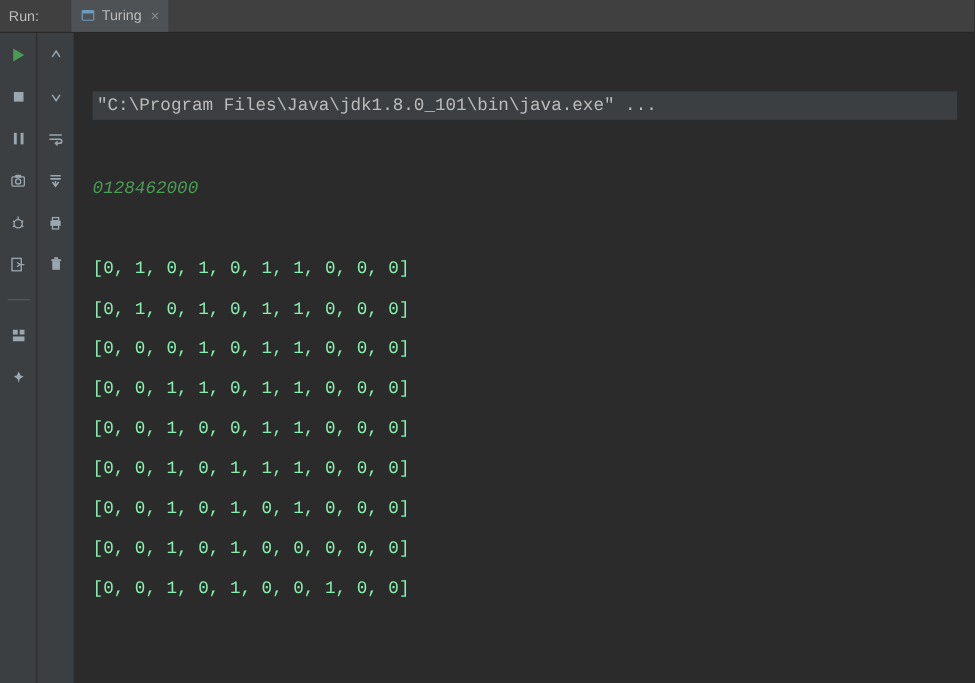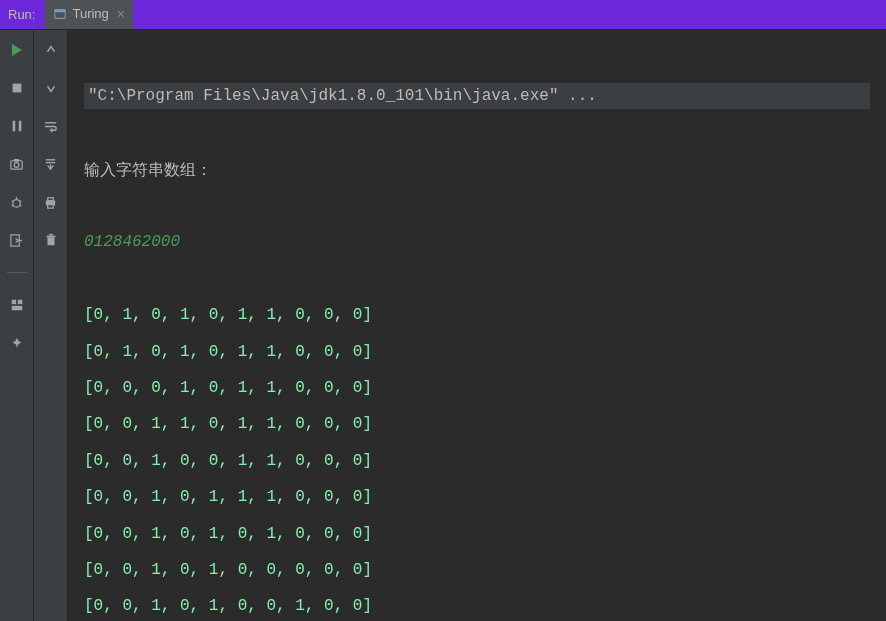--- a/index.html
+++ b/index.html
@@ -8,28 +8,29 @@
       height: 621px;
       background: #2b2b2b;
       font-family: "Consolas", "Monaco", monospace;
       color: #bbbbbb;
       overflow: hidden;
       display: flex;
       flex-direction: column;
     }
     .top-bar {
       height: 30px;
-      background: #6d28d9;
+      background: #404040;
       border-bottom: 1px solid #282828;
       display: flex;
       align-items: center;
       padding-left: 8px;
       font-family: "Segoe UI", sans-serif;
       font-size: 13px;
       color: #bbbbbb;
+      gap: 20px;
     }
     .run-label {
       margin-right: 10px;
     }
     .tab {
       display: flex;
       align-items: center;
       height: 100%;
       padding: 0 8px;
       background: #4e5254;
@@ -236,19 +237,18 @@
       <svg viewBox="0 0 16 16" width="14" height="14">
           <rect x="4" y="5" width="8" height="9" fill="#9aa7b0"></rect>
           <rect x="3" y="3" width="10" height="2" fill="#9aa7b0"></rect>
           <rect x="6" y="1" width="4" height="2" fill="#9aa7b0"></rect>
         </svg>
     </div>
   </div>
 
   <div class="console">
     <div class="cmd-line">"C:\Program Files\Java\jdk1.8.0_101\bin\java.exe" ...</div>
-    <div class="prompt-line">输入字符串数组：</div>
     <div class="input-line">0128462000</div>
     <div id="arrays-container"><div class="array-line">[0, 1, 0, 1, 0, 1, 1, 0, 0, 0]</div><div class="array-line">[0, 1, 0, 1, 0, 1, 1, 0, 0, 0]</div><div class="array-line">[0, 0, 0, 1, 0, 1, 1, 0, 0, 0]</div><div class="array-line">[0, 0, 1, 1, 0, 1, 1, 0, 0, 0]</div><div class="array-line">[0, 0, 1, 0, 0, 1, 1, 0, 0, 0]</div><div class="array-line">[0, 0, 1, 0, 1, 1, 1, 0, 0, 0]</div><div class="array-line">[0, 0, 1, 0, 1, 0, 1, 0, 0, 0]</div><div class="array-line">[0, 0, 1, 0, 1, 0, 0, 0, 0, 0]</div><div class="array-line">[0, 0, 1, 0, 1, 0, 0, 1, 0, 0]</div></div>
     
     
   </div>
 </div>
 
 </body></html>

